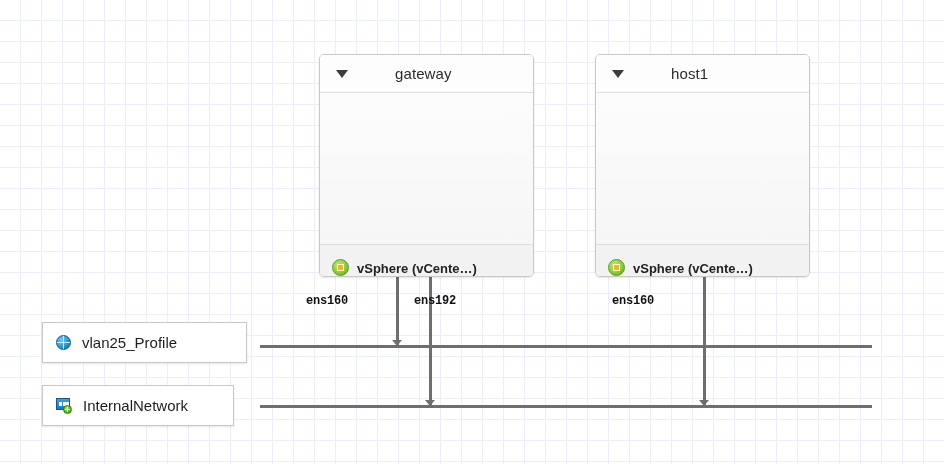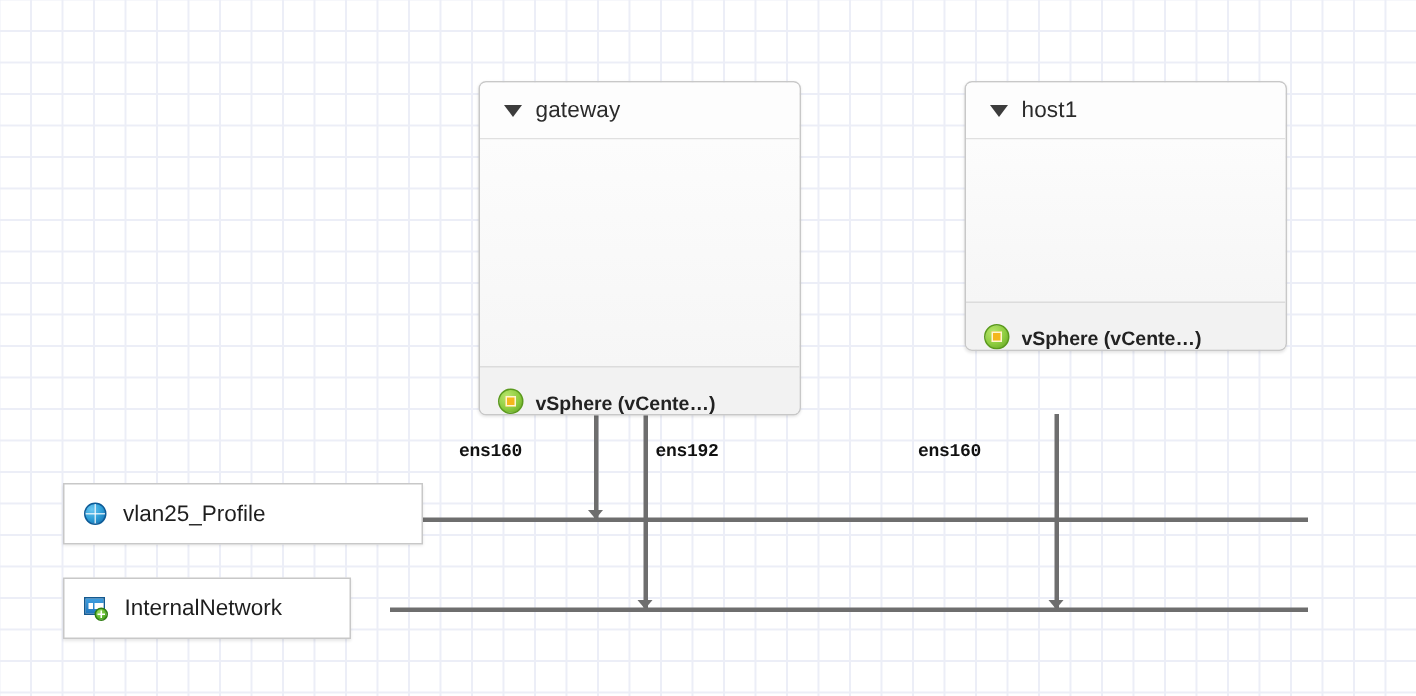--- a/index.html
+++ b/index.html
@@ -38,20 +38,21 @@
     flex-direction: column;
   }
   .node-header {
     height: 37px;
     flex: 0 0 37px;
     display: flex;
     align-items: center;
     padding-left: 16px;
     border-bottom: 1px solid #e0e0e0;
     background: #fdfdfd;
+    gap: 38px;
   }
   .collapse-arrow {
     width: 0;
     height: 0;
     border-left: 6px solid transparent;
     border-right: 6px solid transparent;
     border-top: 8px solid #3c3c3c;
     margin-right: 9px;
     flex: 0 0 auto;
   }
@@ -252,49 +253,49 @@
   <div class="arrow-marker" style="left:392px; top:340px;"></div>
 
   <div class="vline" style="left:429px; top:276px; height:130px;"></div>
   <div class="arrow-marker" style="left:425px; top:400px;"></div>
 
   <div class="vline" style="left:703px; top:276px; height:130px;"></div>
   <div class="arrow-marker" style="left:699px; top:400px;"></div>
 
   <div class="iface-label" style="left:306px; top:294px;">ens160</div>
 
-  <div class="iface-label" style="left:437px; top:294px;">ens192</div>
+  <div class="iface-label" style="left:414px; top:294px;">ens192</div>
 
   <div class="iface-label" style="left:612px; top:294px;">ens160</div>
 
   <div class="node" style="left:319px; top:54px; width:215px; height:223px;">
     <div class="node-header">
       <span class="collapse-arrow"></span>
       <span class="node-title">gateway</span>
     </div>
     <div class="node-body"></div>
     <div class="node-footer">
       <span class="vsphere-icon"></span>
       <span class="footer-label">vSphere (vCente…)</span>
     </div>
   </div>
 
-  <div class="node" style="left:595px; top:54px; width:215px; height:180px;margin-left:48px;">
+  <div class="node" style="left:595px; top:54px; width:215px; height:223px;">
     <div class="node-header">
       <span class="collapse-arrow"></span>
       <span class="node-title">host1</span>
     </div>
     <div class="node-body"></div>
     <div class="node-footer">
       <span class="vsphere-icon"></span>
       <span class="footer-label">vSphere (vCente…)</span>
     </div>
   </div>
 
-  <div class="netbox" style="left:42px; top:322px; width:240px; height:41px;">
+  <div class="netbox" style="left:42px; top:322px; width:205px; height:41px;">
     <span class="globe-icon"></span>
     <span class="netbox-label">vlan25_Profile</span>
   </div>
 
   <div class="netbox" style="left:42px; top:385px; width:192px; height:41px;">
     <span class="netcard-icon">
       <span class="chip"></span>
       <span class="plus-badge"></span>
     </span>
     <span class="netbox-label">InternalNetwork</span>

